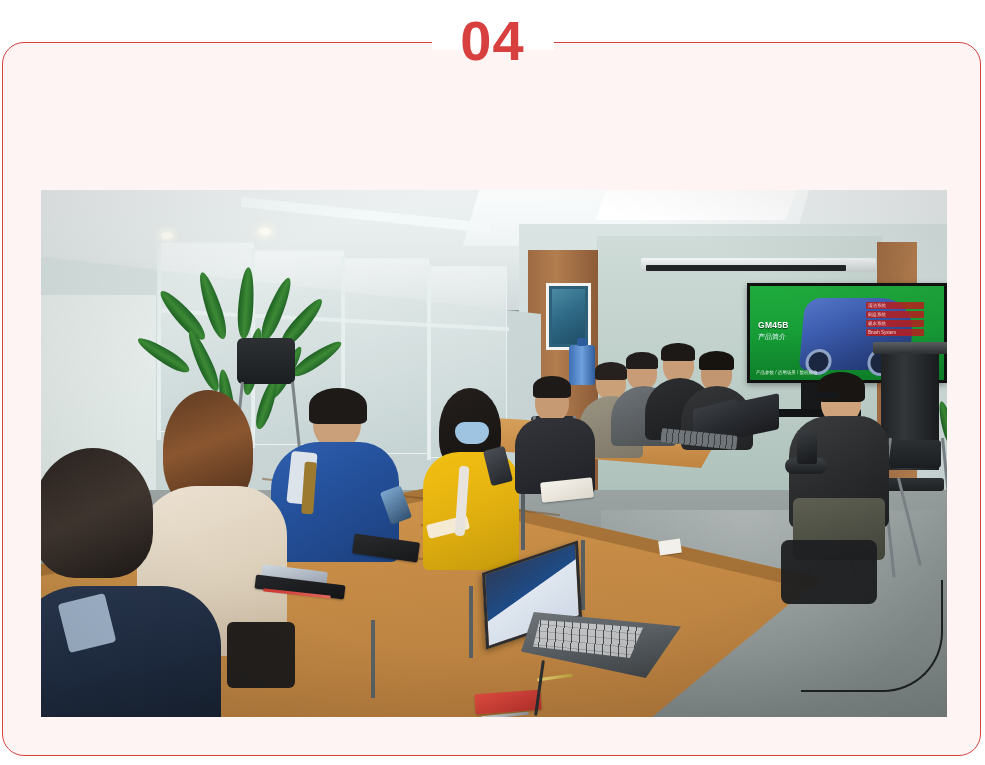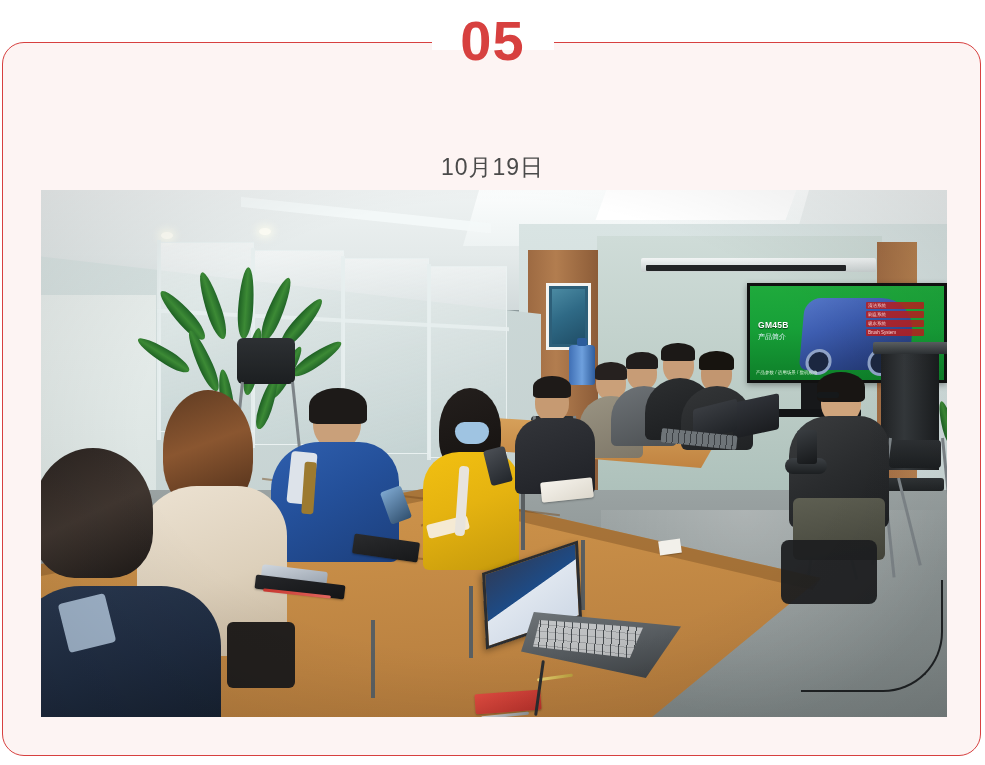--- a/index.html
+++ b/index.html
@@ -383,22 +383,21 @@
   }
 </style>
 </head>
 <body>
 
 <div class="page">
 
   <div class="card"></div>
   <div class="border-gap"></div>
 
-  <div class="badge-number">05</div>
-  <div class="event-date">10月19日</div>
+  <div class="badge-number">04</div>
 
   <div class="photo">
     <div class="photo-inner">
 
       <div class="ceiling"></div>
       <div class="ceiling-recess"></div>
       <div class="ceiling-recess2"></div>
       <div class="ceiling-strip"></div>
       <div class="down-light" style="left:120px;top:42px;"></div>
       <div class="down-light" style="left:218px;top:38px;"></div>

